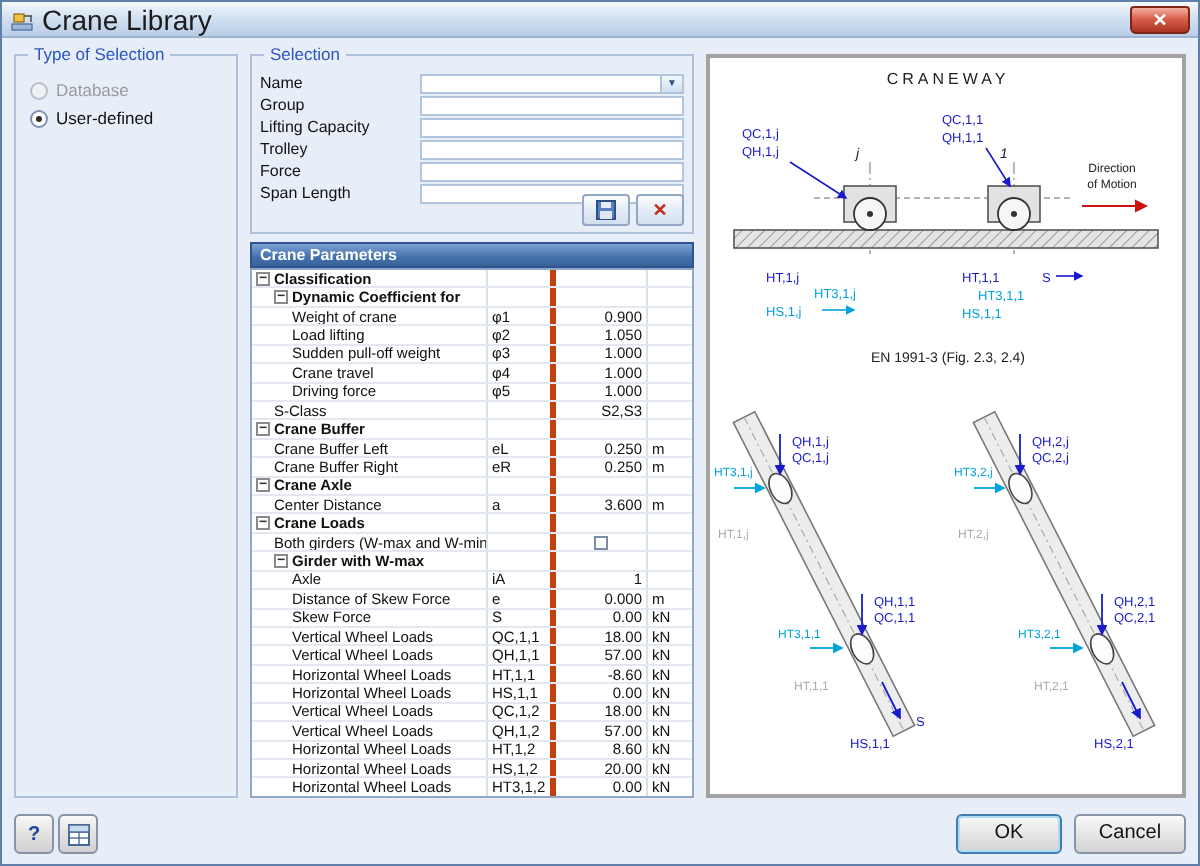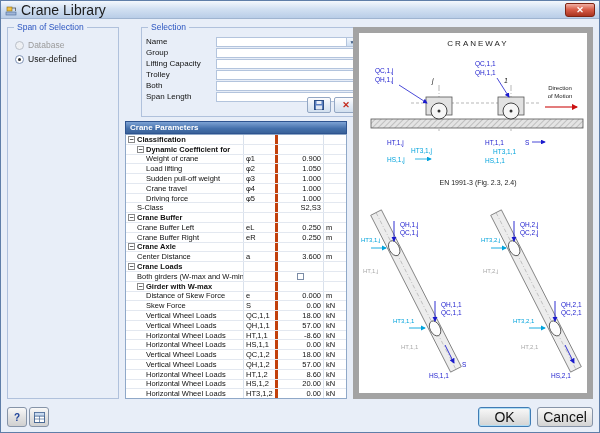--- a/index.html
+++ b/index.html
@@ -29,23 +29,23 @@
     padding:4px 0 0 7px; color:#111; }
   .radio { width:9px; height:9px; border-radius:50%; border:1px solid #7f93b6;
     background:#fff; position:relative; flex:0 0 auto; }
   .radio.checked::after { content:""; position:absolute; left:2px; top:2px;
     width:3px; height:3px; border-radius:50%; background:#2c2c2c; }
   .radio.off { background:#eef0f3; border-color:#b9bfc9; }
   .dim { color:#9a9a9a; }
   .tos .radio-row:first-of-type { margin-top:8px; }
 
   
-  .sel { left:140px; top:26px; width:222px; height:90px; }
+  .sel { left:124px; top:26px; width:222px; height:90px; }
   .sel-row { position:absolute; left:4px; right:4px; height:11px; display:flex; align-items:center; }
-  .sel-label { width:70px; font-size:8px; color:#111; overflow:hidden; white-space:nowrap; }
+  .sel-label { width:80px; font-size:8px; color:#111; overflow:hidden; white-space:nowrap; }
   .sel-input { flex:1; height:10px; background:#fff; border:1px solid #b3c4dd; display:flex; }
   .combo-arrow { margin-left:auto; width:11px; height:100%; font-size:5px; line-height:9px;
     text-align:center; color:#33537e; background:linear-gradient(#f2f7fd,#cfdff1);
     border-left:1px solid #b3c4dd; }
   .sel-buttons { position:absolute; right:4px; bottom:3px; display:flex; gap:3px; }
   .mini-btn { width:24px; height:16px; border:1px solid #93a7c4; border-radius:2px;
     background:linear-gradient(#fdfdfe,#e4ecf6 50%,#d3e0ef);
     display:flex; align-items:center; justify-content:center; font-size:9px; }
   .x-red { color:#c32b1d; font-weight:bold; font-size:9px; line-height:9px; }
 
@@ -68,26 +68,26 @@
   .cell-val.center { justify-content:center; padding-right:0; }
   .cell-unit { width:22px; padding-left:2px; }
   .ind0 { padding-left:2px; } .ind1 { padding-left:11px; } .ind2 { padding-left:20px; }
   .expander { flex:0 0 auto; width:7px; height:7px; border:1px solid #8a8a8a; background:#fff;
     font-size:7px; line-height:5px; text-align:center; margin-right:2px; color:#333;
     display:inline-block; }
   .checkbox { width:7px; height:7px; border:1px solid #7b8ca6; background:#fff; display:inline-block; }
 
   
   .diagram-panel { position:absolute; left:352px; top:26px; width:240px; height:372px;
-    background:#fff; border:6px solid #a3a3a3;text-align:right; }
+    background:#fff; border:2px solid #a3a3a3;text-align:right; }
   svg { font-family:"Liberation Sans", sans-serif; }
 
   
   .btn { position:absolute; height:20px; border:1px solid #8694a8; border-radius:3px;
-    background:linear-gradient(#f9f9f9,#e8e8e8 45%,#d3d3d3); font-size:14px; color:#111;
+    background:linear-gradient(#f9f9f9,#e8e8e8 45%,#d3d3d3); font-size:10px; color:#111;
     text-align:center; line-height:18px; font-family:"Liberation Sans",sans-serif; }
   .btn-ok { left:477px; top:406px; width:53px; border-color:#3f7cb5;
     box-shadow:inset 0 0 0 1px #b0dcf3; }
   .btn-cancel { left:536px; top:406px; width:56px; }
   .btn-sm { position:absolute; top:406px; width:20px; height:20px; border:1px solid #8694a8;
     border-radius:3px; background:linear-gradient(#f9f9f9,#e4e4e4 45%,#d0d0d0);
     display:flex; align-items:center; justify-content:center; font-size:10px; font-weight:bold; color:#20449a; }
   .btn-help { left:6px; }
   .btn-units { left:28px; }
 </style>
@@ -103,21 +103,21 @@
       <line x1="7" y1="4" x2="11" y2="4" stroke="#555" stroke-width="0.8"></line>
       <line x1="10.5" y1="4" x2="10.5" y2="7" stroke="#555" stroke-width="0.8"></line>
     </svg>
     <span class="title">Crane Library</span>
     <div class="close-btn">
       <span>✕</span>
     </div>
   </div>
 
   <div class="groupbox tos">
-    <span class="legend">Span of Selection</span>
+    <span class="legend">Type of Selection</span>
     <div class="radio-row">
       <span class="radio off"></span>
       <span class="dim">Database</span>
     </div>
     <div class="radio-row">
       <span class="radio checked"></span>
       <span>User-defined</span>
     </div>
   </div>
 
@@ -136,21 +136,21 @@
     </div>
     <div class="sel-row" style="top:19px">
       <span class="sel-label">Group</span>
       <div class="sel-input"></div>
     </div>
     <div class="sel-row" style="top:41px">
       <span class="sel-label">Trolley</span>
       <div class="sel-input"></div>
     </div>
     <div class="sel-row" style="top:52px">
-      <span class="sel-label">Both</span>
+      <span class="sel-label">Force</span>
       <div class="sel-input"></div>
     </div>
     <div class="sel-row" style="top:63px">
       <span class="sel-label">Span Length</span>
       <div class="sel-input"></div>
     </div>
 
     <div class="sel-buttons">
       <div class="mini-btn">
         <svg width="10" height="10" viewBox="0 0 10 10">
@@ -296,20 +296,28 @@
         </div>
         <div class="cell cell-unit"></div>
       </div>
       <div class="prow grp">
         <div class="cell cell-desc ind1">
           <span class="expander">−</span>
           <span>Girder with W-max</span>
         </div>
         <div class="cell cell-sym"></div>
         <div class="cell cell-val"></div>
+        <div class="cell cell-unit"></div>
+      </div>
+      <div class="prow">
+        <div class="cell cell-desc ind2">
+          <span>Axle</span>
+        </div>
+        <div class="cell cell-sym">iA</div>
+        <div class="cell cell-val">1</div>
         <div class="cell cell-unit"></div>
       </div>
       <div class="prow">
         <div class="cell cell-desc ind2">
           <span>Distance of Skew Force</span>
         </div>
         <div class="cell cell-sym">e</div>
         <div class="cell cell-val">0.000</div>
         <div class="cell cell-unit">m</div>
       </div>

